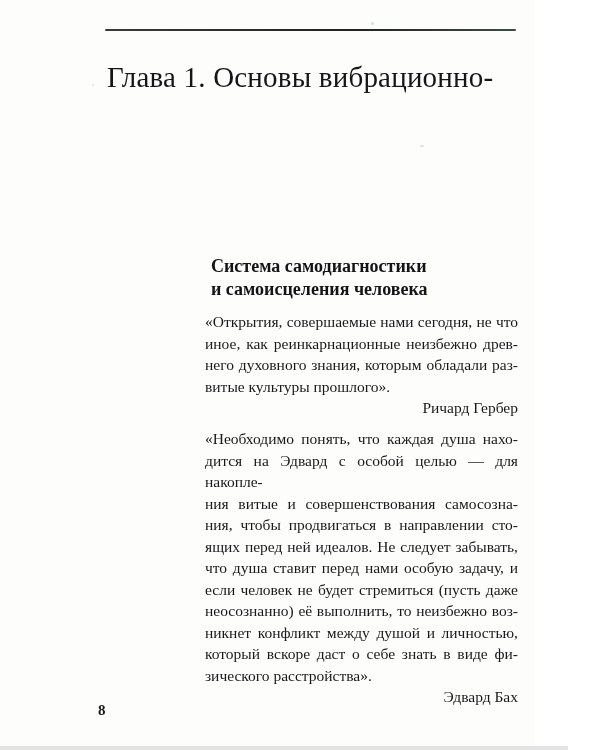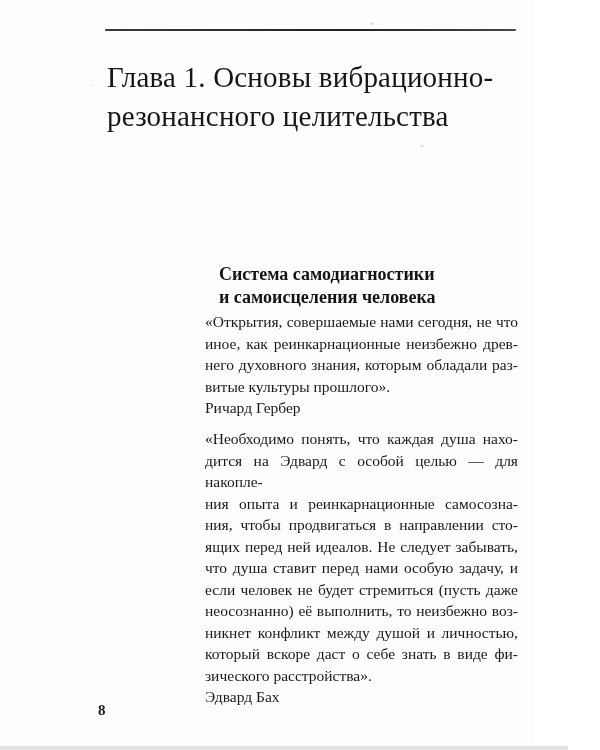--- a/index.html
+++ b/index.html
@@ -51,21 +51,21 @@
     font-weight: normal;
     line-height: 39px;
     letter-spacing: 0.2px;
     color: #161616;
   }
   .chapter-title .tline { display: block; }
   .section-heading {
     position: absolute;
     left: 203px;
     top: 247px;
-    margin: 16px;
+    margin: 8px;
     font-size: 18px;
     font-weight: bold;
     line-height: 23px;
     color: #141414;
   }
   .section-heading .hline { display: block; }
   .quote {
     position: absolute;
     left: 205px;
     width: 313px;
@@ -74,21 +74,21 @@
     color: #191919;
   }
   .quote-1 { top: 311px; }
   .quote-2 { top: 428px; }
   .qline { text-align: left; white-space: nowrap; }
   .qline.j {
     white-space: normal;
     text-align: justify;
     text-align-last: justify;
   }
-  .qauthor { }
+  .qauthor { text-align: right; }
   .page-number {
     position: absolute;
     left: 98px;
     top: 702px;
     font-size: 15px;
     font-weight: bold;
     color: #1c1c1c;
   }
   
   .speck { position: absolute; border-radius: 50%; }
@@ -105,40 +105,39 @@
   <div class="edge-bottom"></div>
 
   <div class="top-rule"></div>
 
   <div class="speck s1"></div>
   <div class="speck s2"></div>
   <div class="speck s3"></div>
 
   <h1 class="chapter-title">
     <span class="tline">Глава 1. Основы вибрационно-</span>
-    <span class="tline">резонансного целительства</span>
   </h1>
 
   <h2 class="section-heading">
     <span class="hline">Система самодиагностики</span>
     <span class="hline">и самоисцеления человека</span>
   </h2>
 
   <div class="quote quote-1">
     <div class="qline j">«Открытия, совершаемые нами сегодня, не что</div>
     <div class="qline j">иное, как реинкарнационные неизбежно древ-</div>
     <div class="qline j">него духовного знания, которым обладали раз-</div>
     <div class="qline">витые культуры прошлого».</div>
     <div class="qauthor">Ричард Гербер</div>
   </div>
 
   <div class="quote quote-2">
     <div class="qline j">«Необходимо понять, что каждая душа нахо-</div>
     <div class="qline j">дится на Эдвард с особой целью — для накопле-</div>
-    <div class="qline j">ния опыта и реинкарнационные самосозна-</div>
+    <div class="qline j">ния витые и совершенствования самосозна-</div>
     <div class="qline j">ния, чтобы продвигаться в направлении сто-</div>
     <div class="qline j">ящих перед ней идеалов. Не следует забывать,</div>
     <div class="qline j">что душа ставит перед нами особую задачу, и</div>
     <div class="qline j">если человек не будет стремиться (пусть даже</div>
     <div class="qline j">неосознанно) её выполнить, то неизбежно воз-</div>
     <div class="qline j">никнет конфликт между душой и личностью,</div>
     <div class="qline j">который вскоре даст о себе знать в виде фи-</div>
     <div class="qline">зического расстройства».</div>
     <div class="qauthor">Эдвард Бах</div>
   </div>

